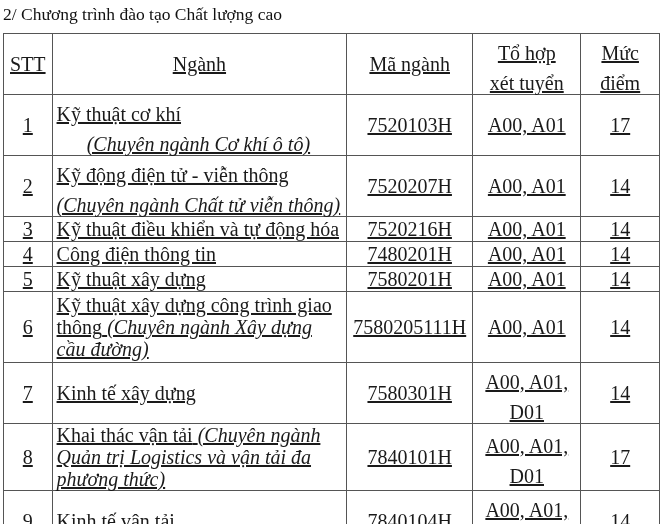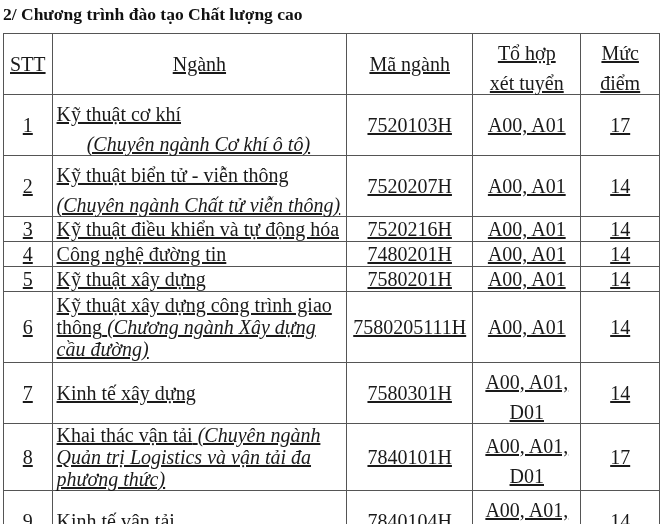--- a/index.html
+++ b/index.html
@@ -5,21 +5,21 @@
   html, body { margin: 0; padding: 0; }
   body {
     width: 660px; height: 524px; overflow: hidden;
     background: #ffffff;
     font-family: "Liberation Serif", "DejaVu Serif", serif;
     color: #1a1a1a;
     position: relative;
   }
   .title {
     position: absolute; left: 3px; top: 2px;
-    font-weight: bold; font-size: 17.5px; line-height: 24px;
+    font-weight: normal; font-size: 17.5px; line-height: 24px;
     color: #111;
   }
   table.admissions {
     position: absolute; left: 3px; top: 33px;
     border-collapse: collapse;
     table-layout: fixed;
     font-size: 20px;
     line-height: 22px;
     text-decoration: underline;
   }
@@ -73,63 +73,63 @@
         <span class="blk it">(Chuyên ngành Cơ khí ô tô)</span>
       </td>
       <td class="center">7520103H</td>
       <td class="center">A00, A01</td>
       <td class="center">17</td>
     </tr>
 
     <tr style="height:49px">
       <td class="center">2</td>
       <td class="left">
-        <span class="blk">Kỹ thuật biển tử - viễn thông</span>
+        <span class="blk">Kỹ động điện tử - viễn thông</span>
         <span class="blk it">(Chuyên ngành Chất tử viễn thông)</span>
       </td>
       <td class="center">7520207H</td>
       <td class="center">A00, A01</td>
       <td class="center">14</td>
     </tr>
 
     <tr style="height:25px">
       <td class="center">3</td>
       <td class="left">
         <span>Kỹ thuật điều khiển và tự động hóa</span>
       </td>
       <td class="center">7520216H</td>
       <td class="center">A00, A01</td>
       <td class="center">14</td>
     </tr>
 
     <tr style="height:25px">
       <td class="center">4</td>
       <td class="left">
-        <span>Công nghệ đường tin</span>
+        <span>Công điện thông tin</span>
       </td>
       <td class="center">7480201H</td>
       <td class="center">A00, A01</td>
       <td class="center">14</td>
     </tr>
 
     <tr style="height:25px">
       <td class="center">5</td>
       <td class="left">
         <span>Kỹ thuật xây dựng</span>
       </td>
       <td class="center">7580201H</td>
       <td class="center">A00, A01</td>
       <td class="center">14</td>
     </tr>
 
     <tr style="height:71px">
       <td class="center">6</td>
       <td class="left">
         <span class="cell-text">Kỹ thuật xây dựng công trình giao thông</span>
-        <span class="it">(Chương ngành Xây dựng cầu đường)</span>
+        <span class="it">(Chuyên ngành Xây dựng cầu đường)</span>
       </td>
       <td class="center">7580205111H</td>
       <td class="center">A00, A01</td>
       <td class="center">14</td>
     </tr>
 
     <tr style="height:47px">
       <td class="center">7</td>
       <td class="left">
         <span>Kinh tế xây dựng</span>

